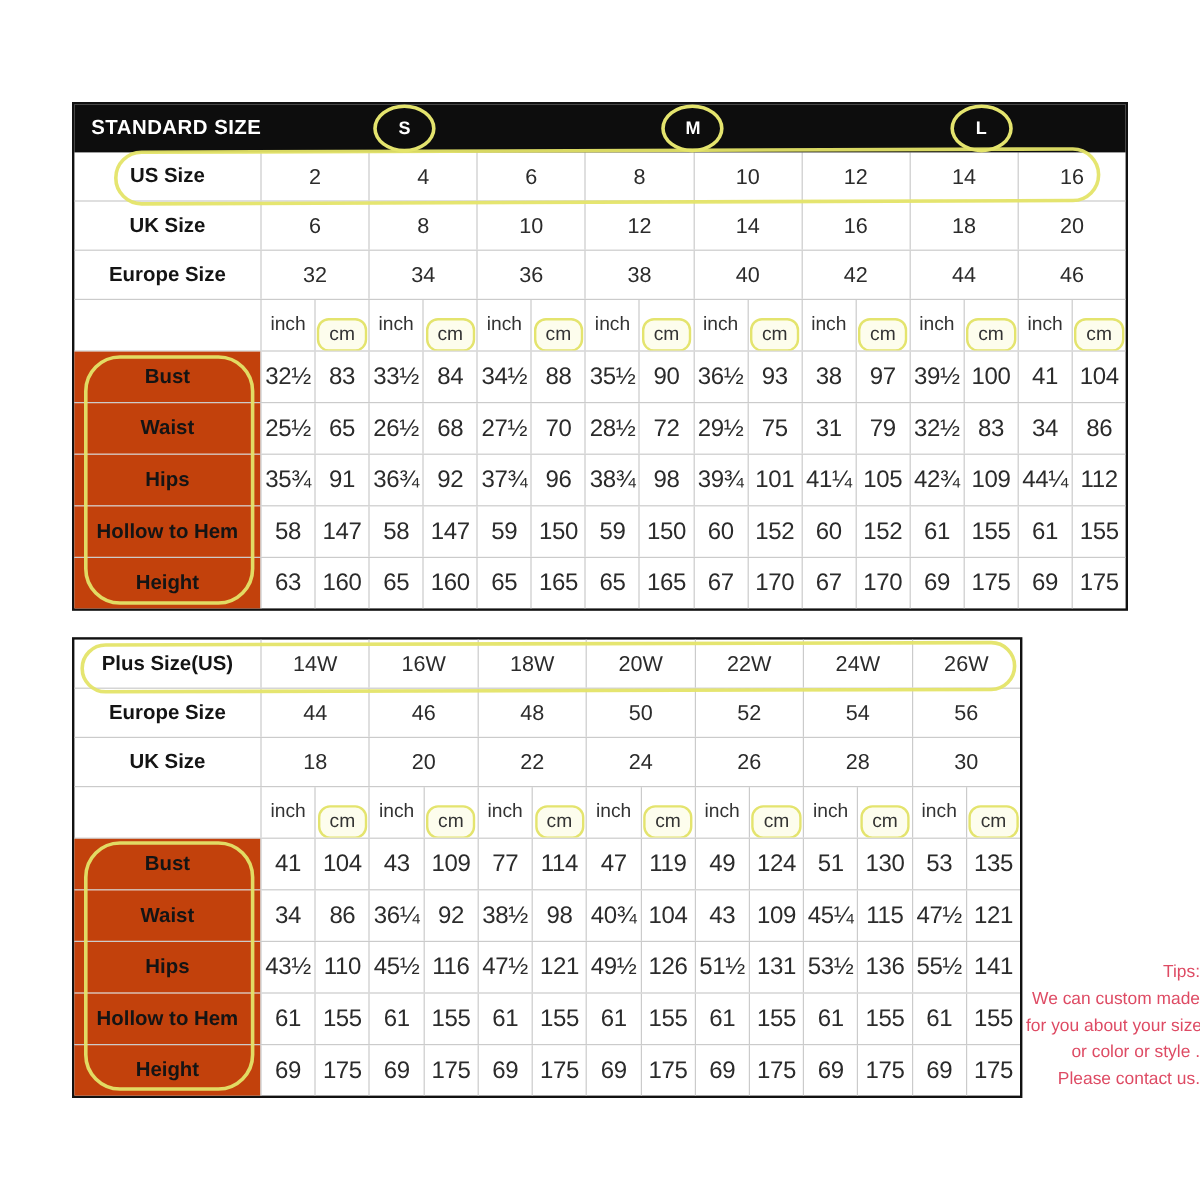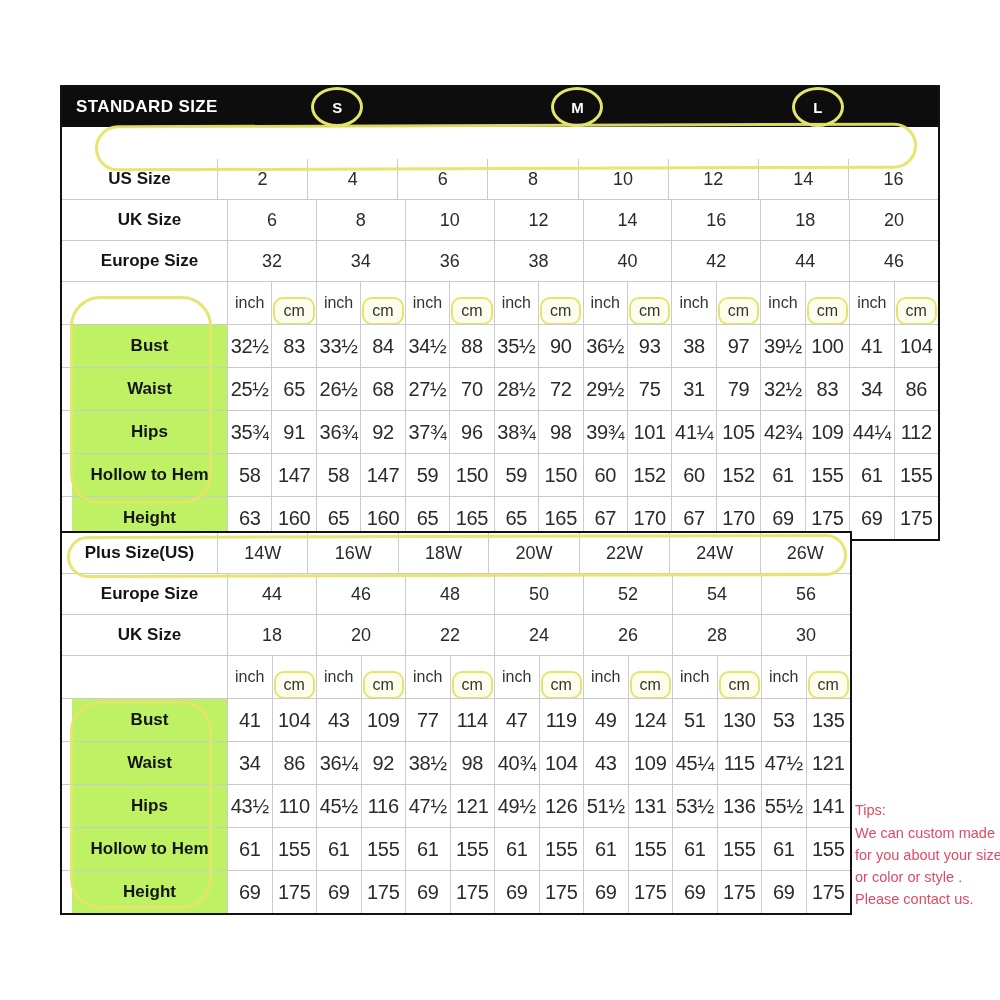--- a/index.html
+++ b/index.html
@@ -10,44 +10,44 @@
   .tbl-plus{left:60px;top:531px;width:792px;}
   
   .hdr{height:40px;background:#0d0d0d;display:flex;align-items:center;position:relative;}
   .hdr-title{color:#fff;font-weight:bold;font-size:17px;letter-spacing:.4px;padding-left:14px;white-space:nowrap;}
   .groups{position:absolute;left:155px;right:0;top:0;bottom:0;display:flex;}
   .group{flex:1;display:flex;align-items:center;justify-content:center;}
   .goval{width:46px;height:34px;border:3px solid #e2e26a;border-radius:50%;display:flex;
          align-items:center;justify-content:center;color:#fff;font-weight:bold;font-size:15px;}
   
   .row{display:grid;align-items:stretch;}
-  .row + .row{border-top:1px solid #cbcbcb;padding-left:10px;}
+  .row + .row{border-top:1px solid #cbcbcb;}
   .rows > .row:first-child{border-top:none;}
   .size-row{height:40px;}
   .unit-row{height:42px;}
   .meas-row{height:42px;}
   .cell{display:flex;align-items:center;justify-content:center;box-sizing:border-box;overflow:hidden;}
   .cell + .cell{border-left:1px solid #cbcbcb;}
   .lbl{font-weight:bold;font-size:17px;color:#141414;}
-  .gray{background:#bef264;}
+  .gray{background:#c2410c;}
   .sizeval{font-size:18px;color:#2b2b2b;}
   .unit{font-size:16px;color:#333;}
   .pill{display:inline-block;border:2px solid #e4e472;border-radius:10px;background:rgba(252,252,222,.55);
         padding:2px 8px;line-height:20px;margin-top:16px;}
   .measval{font-size:20px;color:#2b2b2b;letter-spacing:-.3px;}
   
   .ovl{position:absolute;border:3px solid rgba(228,228,104,.95);pointer-events:none;box-sizing:border-box;background:transparent;}
   .us-oval{left:33px;top:37px;width:822px;height:46px;border-radius:24px;transform:rotate(-.2deg);}
   .std-lbl-outline{left:8px;top:209px;width:142px;height:208px;border-radius:30px;}
   .plus-oval{left:5px;top:2px;width:780px;height:42px;border-radius:22px;transform:rotate(-.15deg);}
   .plus-lbl-outline{left:8px;top:168px;width:142px;height:208px;border-radius:30px;}
   
   .tips{position:absolute;left:855px;top:799px;width:145px;color:#de4b64;font-size:14.5px;line-height:22px;}
   .tips .t-title{margin-bottom:1px;}
-  .tips div{white-space:nowrap;}
+  .tips div{white-space:nowrap;text-align:right;}
 </style>
 </head>
 <body>
 
 <div class="stage">
 
   <section class="tbl tbl-std">
     <div class="hdr">
       <span class="hdr-title">STANDARD SIZE</span>
       <div class="groups" id="std-groups">
@@ -56,21 +56,21 @@
           </div>
           <div class="group">
             <div class="goval" style="border-color: rgb(228, 228, 110);">M</div>
           </div>
           <div class="group">
             <div class="goval" style="border-color: rgb(228, 228, 110);">L</div>
           </div>
         </div>
     </div>
     <div class="rows" id="std-rows">
-        <div class="row size-row" style="grid-template-columns: 155px repeat(8, 1fr); margin-top: 32px;">
+        <div class="row size-row" style="grid-template-columns: 155px repeat(8, 1fr);">
           <div class="cell lbl">US Size</div>
           <div class="cell sizeval">2</div>
           <div class="cell sizeval">4</div>
           <div class="cell sizeval">6</div>
           <div class="cell sizeval">8</div>
           <div class="cell sizeval">10</div>
           <div class="cell sizeval">12</div>
           <div class="cell sizeval">14</div>
           <div class="cell sizeval">16</div>
         </div>

